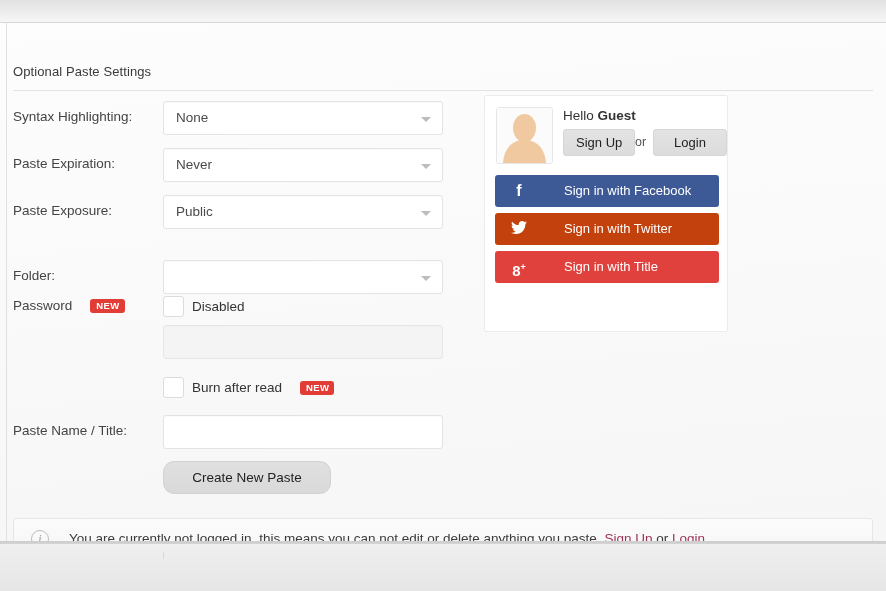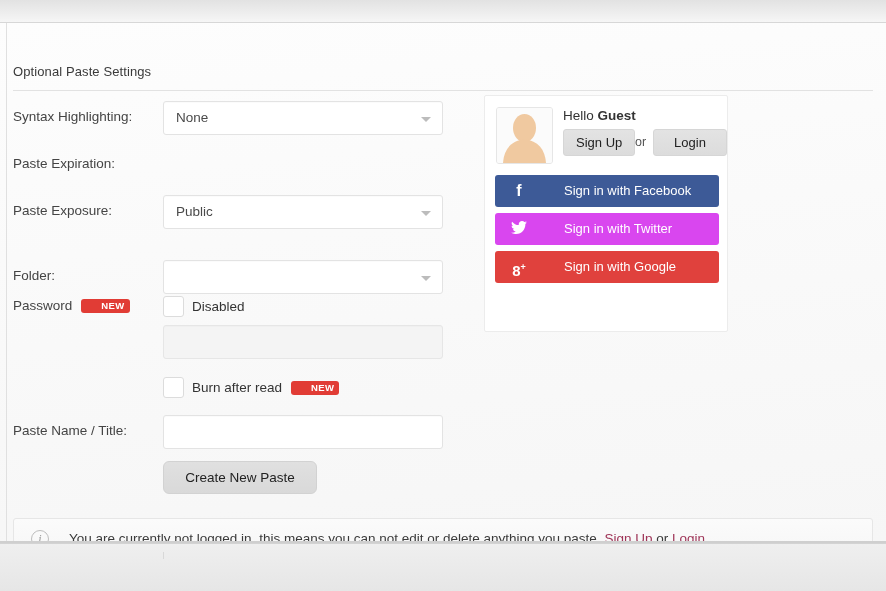--- a/index.html
+++ b/index.html
@@ -110,22 +110,22 @@
     right: 11px; top: 15px;
     width: 0; height: 0;
     border-left: 5px solid transparent;
     border-right: 5px solid transparent;
     border-top: 5px solid #bcbcbc;
   }
 
   
   .badge-new {
     display: inline-block;
-    margin-left: 9px;
-    padding: 1px 5px 2px 20px;
+    margin-left: 18px;
+    padding: 1px 5px 2px 6px;
     background: #e13c35;
     color: #fff;
     font-size: 9.5px;
     font-weight: bold;
     border-radius: 3px;
     letter-spacing: .4px;
     vertical-align: 1px;
     line-height: 11px;
   }
 
@@ -151,24 +151,24 @@
   .field.disabled {
     background: #f4f4f4;
     border-color: #e6e6e6;
   }
 
   
   #create-btn {
     position: absolute;
     left: 163px;
     top: 368px;
-    width: 154px; height: 33px;
+    width: 168px; height: 33px;
     background: linear-gradient(180deg,#e0e0e0 0%, #d9d9d9 100%);
     border: 1px solid #d2d2d2;
-    border-radius: 6px;
+    border-radius: 11px;
     font-size: 13.5px;
     color: #222;
     cursor: pointer;
     font-family: inherit;
   }
 
   
   #login-card {
     position: absolute;
     left: 484px; top: 72px;
@@ -242,21 +242,21 @@
     color: #fff;
   }
   .social-text {
     position: absolute;
     left: 47px; top: 0;
     line-height: 32px;
     color: #fff;
     margin-left: 22px;
   }
   #fb-btn  { top: 79px;  background: #3d5a97; }
-  #tw-btn  { top: 117px; background: #d946ef; }
+  #tw-btn  { top: 117px; background: #c2410c; }
   #gp-btn  { top: 155px; background: #e0413d; }
 
   
   #alert-bar {
     position: absolute;
     left: 13px; top: 495px;
     width: 860px; height: 41px;
     background: linear-gradient(180deg,#fbfbfb 0%,#f6f6f6 100%);
     border: 1px solid #e6e6e6;
     border-radius: 3px;
@@ -302,20 +302,24 @@
     <div class="form-row" style="top:8px;">
       <div class="form-label">Syntax Highlighting:</div>
       <div class="field select">
         <span class="field-value">None</span>
         <span class="caret"></span>
       </div>
     </div>
 
     <div class="form-row" style="top:55px;">
       <div class="form-label">Paste Expiration:</div>
+      <div class="field select">
+        <span class="field-value">Never</span>
+        <span class="caret"></span>
+      </div>
     </div>
 
     <div class="form-row" style="top:102px;">
       <div class="form-label">Paste Exposure:</div>
       <div class="field select">
         <span class="field-value">Public</span>
         <span class="caret"></span>
       </div>
     </div>
 
@@ -385,21 +389,21 @@
       <span class="social-icon" style="font-size:13px;">
         <svg width="16" height="13" viewBox="0 0 16 13" style="vertical-align:-1px;">
           <path fill="#ffffff" d="M16 1.6c-.6.27-1.23.45-1.9.53.68-.41 1.2-1.06 1.45-1.83-.64.38-1.35.65-2.1.8C12.84.43 11.98 0 11.02 0 9.2 0 7.73 1.5 7.73 3.35c0 .26.03.51.08.75C5.08 3.96 2.7 2.65 1.1.65a3.4 3.4 0 0 0-.45 1.69c0 1.16.58 2.19 1.47 2.79a3.2 3.2 0 0 1-1.49-.42v.04c0 1.62 1.14 2.98 2.64 3.28a3.3 3.3 0 0 1-1.48.06c.42 1.33 1.63 2.3 3.07 2.33A6.6 6.6 0 0 1 0 11.79 9.3 9.3 0 0 0 5.03 13c6.04 0 9.34-5.08 9.34-9.49 0-.14 0-.29-.01-.43A6.7 6.7 0 0 0 16 1.6z"></path>
         </svg>
       </span>
       <span class="social-text">Sign in with Twitter</span>
     </button>
 
     <button class="social-btn" id="gp-btn">
       <span class="social-icon" style="font-size:15px;">8<sup style="font-size:9px;">+</sup></span>
-      <span class="social-text">Sign in with Google</span>
+      <span class="social-text">Sign in with Title</span>
     </button>
   </div>
 
   <div id="alert-bar">
     <div id="info-icon">i</div>
     <div id="alert-text">
       <span>You are currently not logged in, this means you can not edit or delete anything you paste.</span>
       <a class="alert-link">Sign Up</a>
       <span>or</span>
       <a class="alert-link">Login</a>

